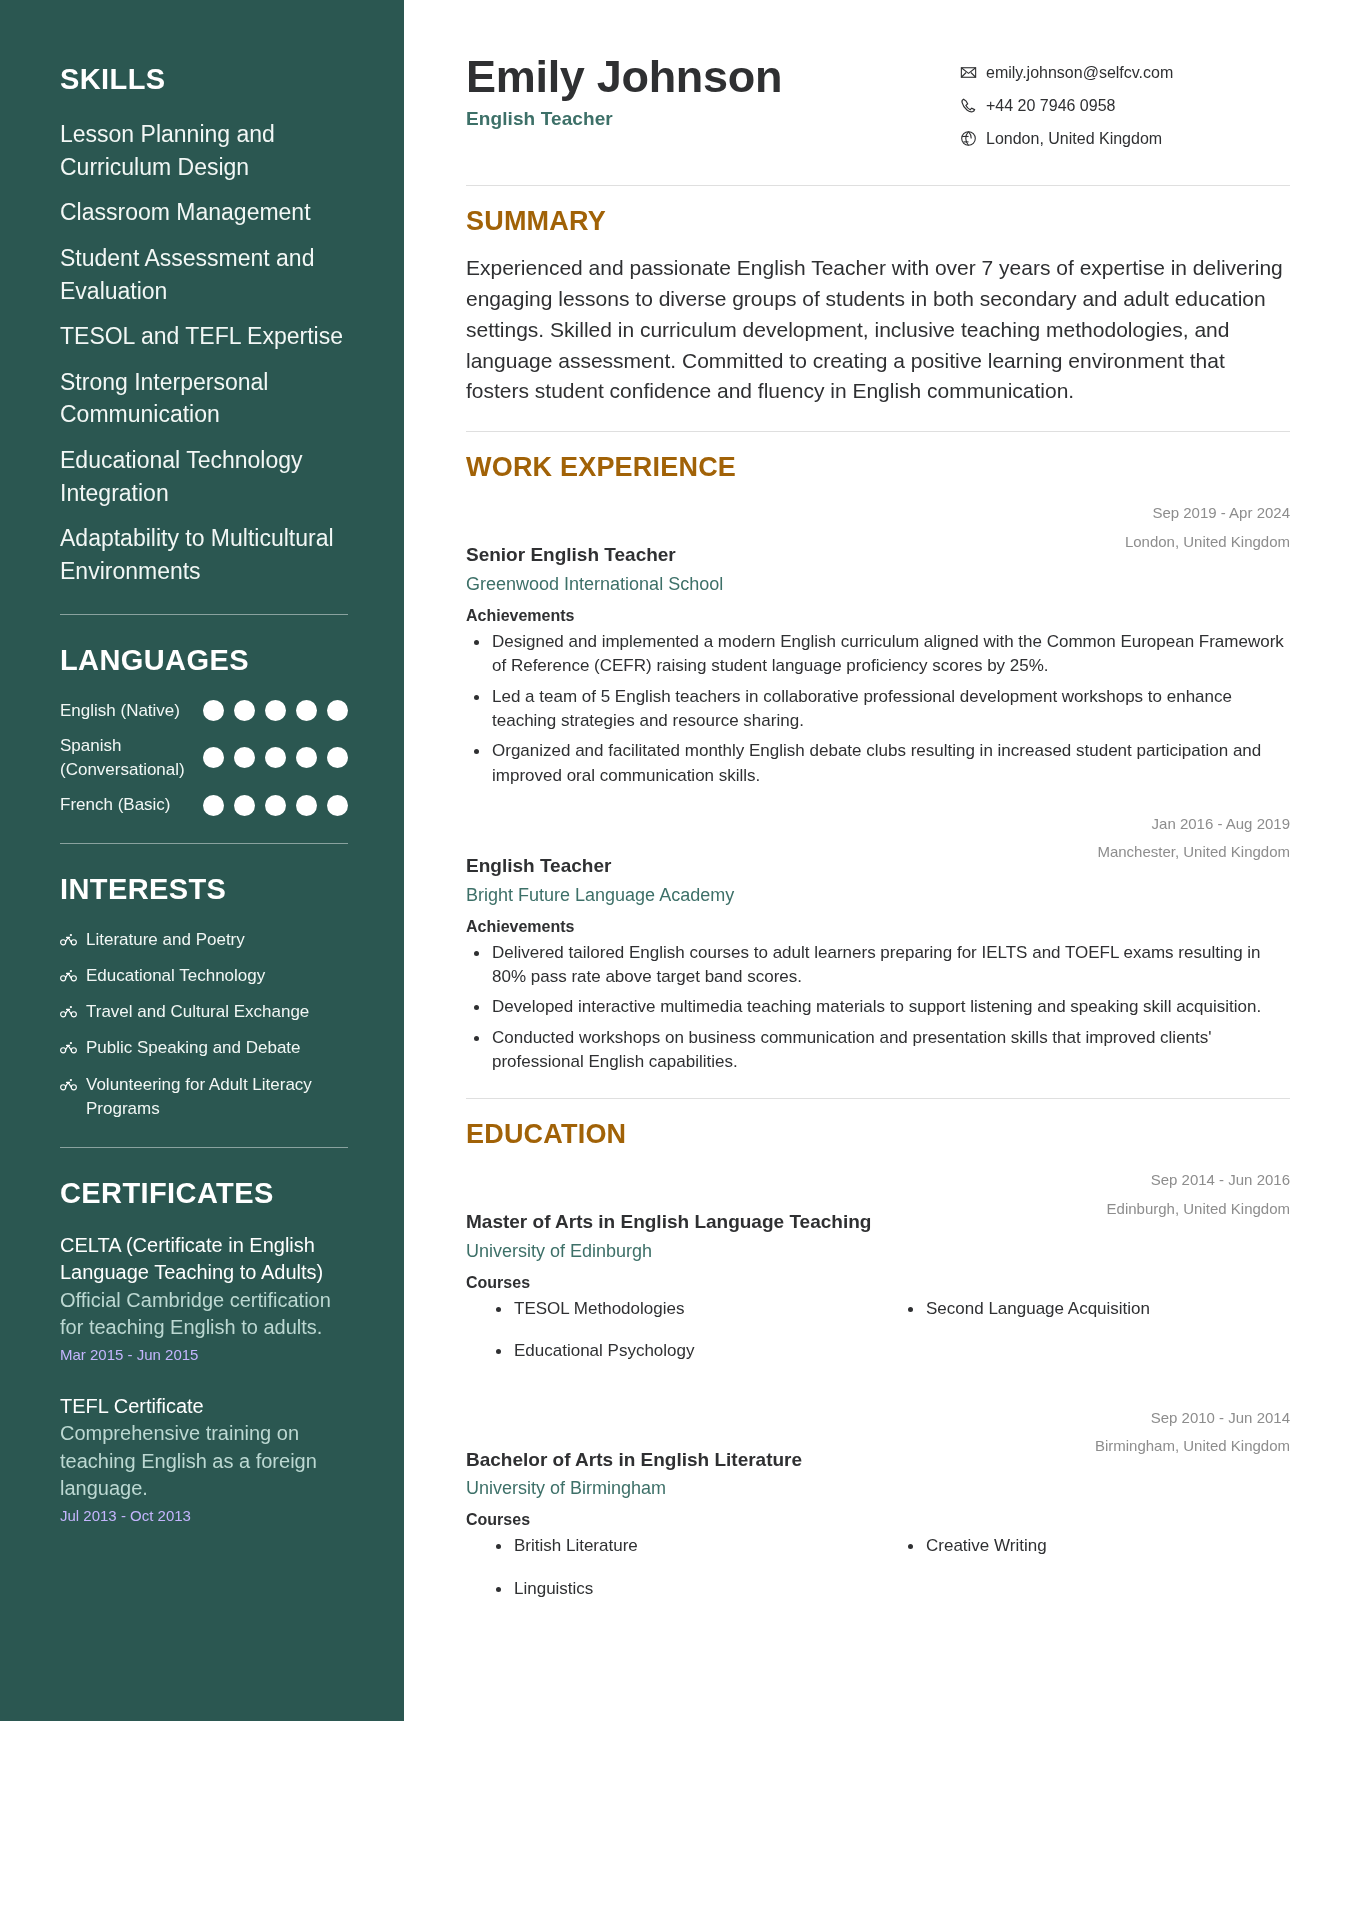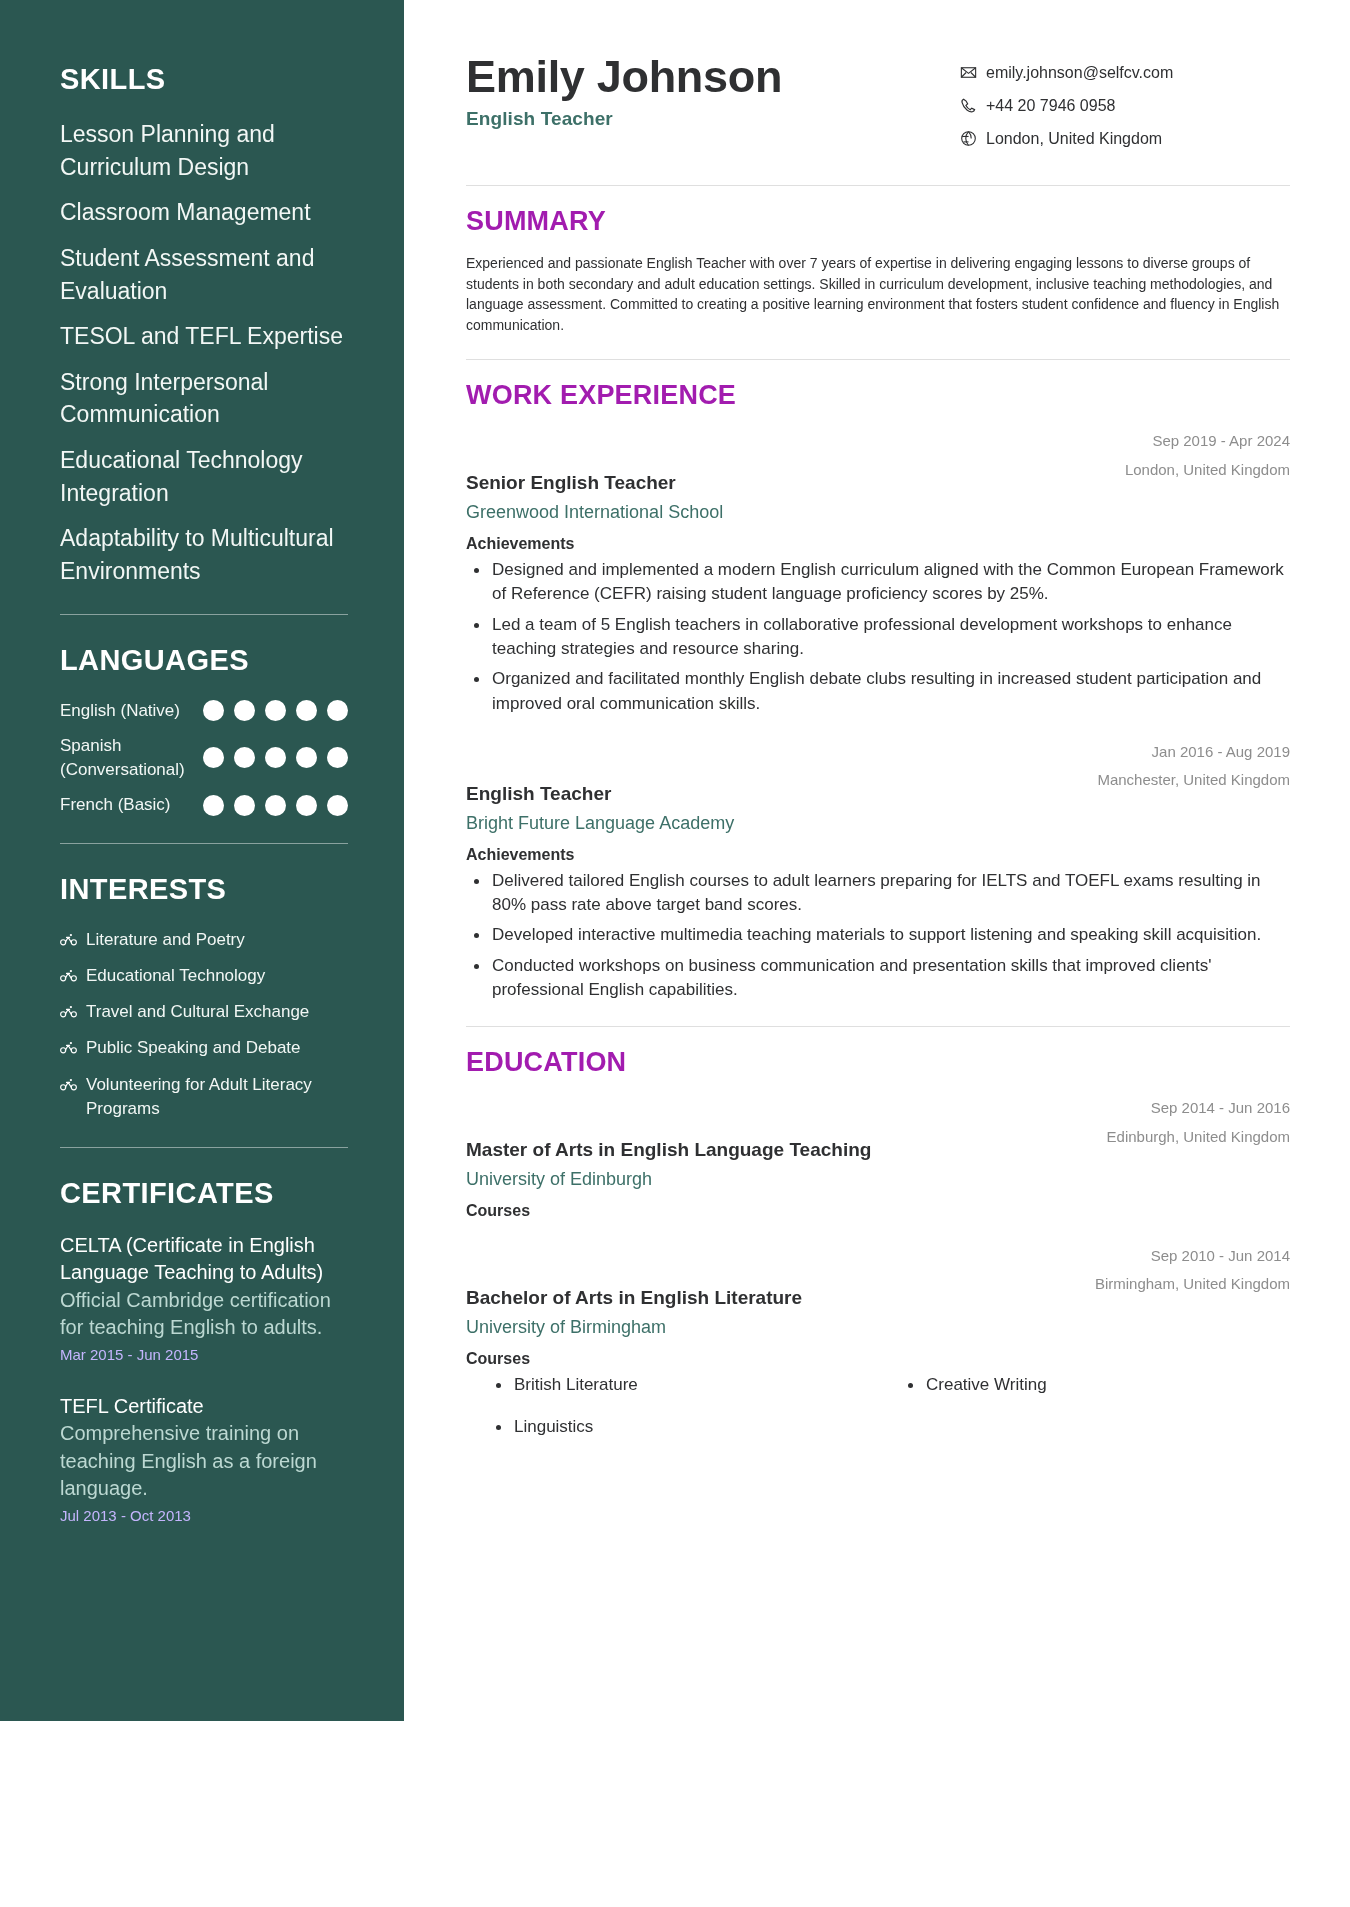--- a/index.html
+++ b/index.html
@@ -100,25 +100,25 @@
   .c-row { display:flex; align-items:flex-start; gap:9px; margin-bottom:10px; }
   .c-ico { flex:0 0 17px; margin-top:2px; }
   .c-txt { font-size:16px; line-height:1.33; color:#2f3032; word-break:break-word; }
   .c-txt.link { color:#3d7068; text-decoration:underline; }
 
   .rule { border:0; border-top:1px solid #dfdfdf; margin:24px 0 20px 0; }
 
   .sec-h {
     font-size:27px;
     font-weight:bold;
-    color:#a21caf;
+    color:#a16207;
     letter-spacing:.2px;
     margin-bottom:16px;
   }
-  .summary { font-size:14px; line-height:1.47; color:#2f3032; }
+  .summary { font-size:21px; line-height:1.47; color:#2f3032; }
 
   .entry { margin-bottom:22px; }
   .entry-top { display:flex; justify-content:space-between; align-items:flex-start; gap:20px; }
   .entry-left { flex:1 1 auto; }
   .entry-title { font-size:19px; font-weight:bold; color:#2f3032; line-height:1.3;margin-top:44px; }
   .entry-org { font-size:18px; color:#3d7068; line-height:1.45; margin-top:3px; }
   .entry-right { flex:0 0 auto; text-align:right; padding-top:3px; }
   .entry-date { font-size:15px; color:#8d8d8d; line-height:1.5; }
   .entry-loc { font-size:15px; color:#8d8d8d; line-height:1.5; margin-top:6px; }
 
@@ -369,20 +369,25 @@
               <div class="entry-left">
                 <div class="entry-title">Master of Arts in English Language Teaching</div>
                 <div class="entry-org">University of Edinburgh</div>
               </div>
               <div class="entry-right">
                 <div class="entry-date">Sep 2014 - Jun 2016</div>
                 <div class="entry-loc">Edinburgh, United Kingdom</div>
               </div>
             </div>
             <div class="sub-h">Courses</div>
+            <ul class="bullets courses">
+              <li>TESOL Methodologies</li>
+              <li>Second Language Acquisition</li>
+              <li>Educational Psychology</li>
+            </ul>
           </div>
           <div class="entry">
             <div class="entry-top">
               <div class="entry-left">
                 <div class="entry-title">Bachelor of Arts in English Literature</div>
                 <div class="entry-org">University of Birmingham</div>
               </div>
               <div class="entry-right">
                 <div class="entry-date">Sep 2010 - Jun 2014</div>
                 <div class="entry-loc">Birmingham, United Kingdom</div>

